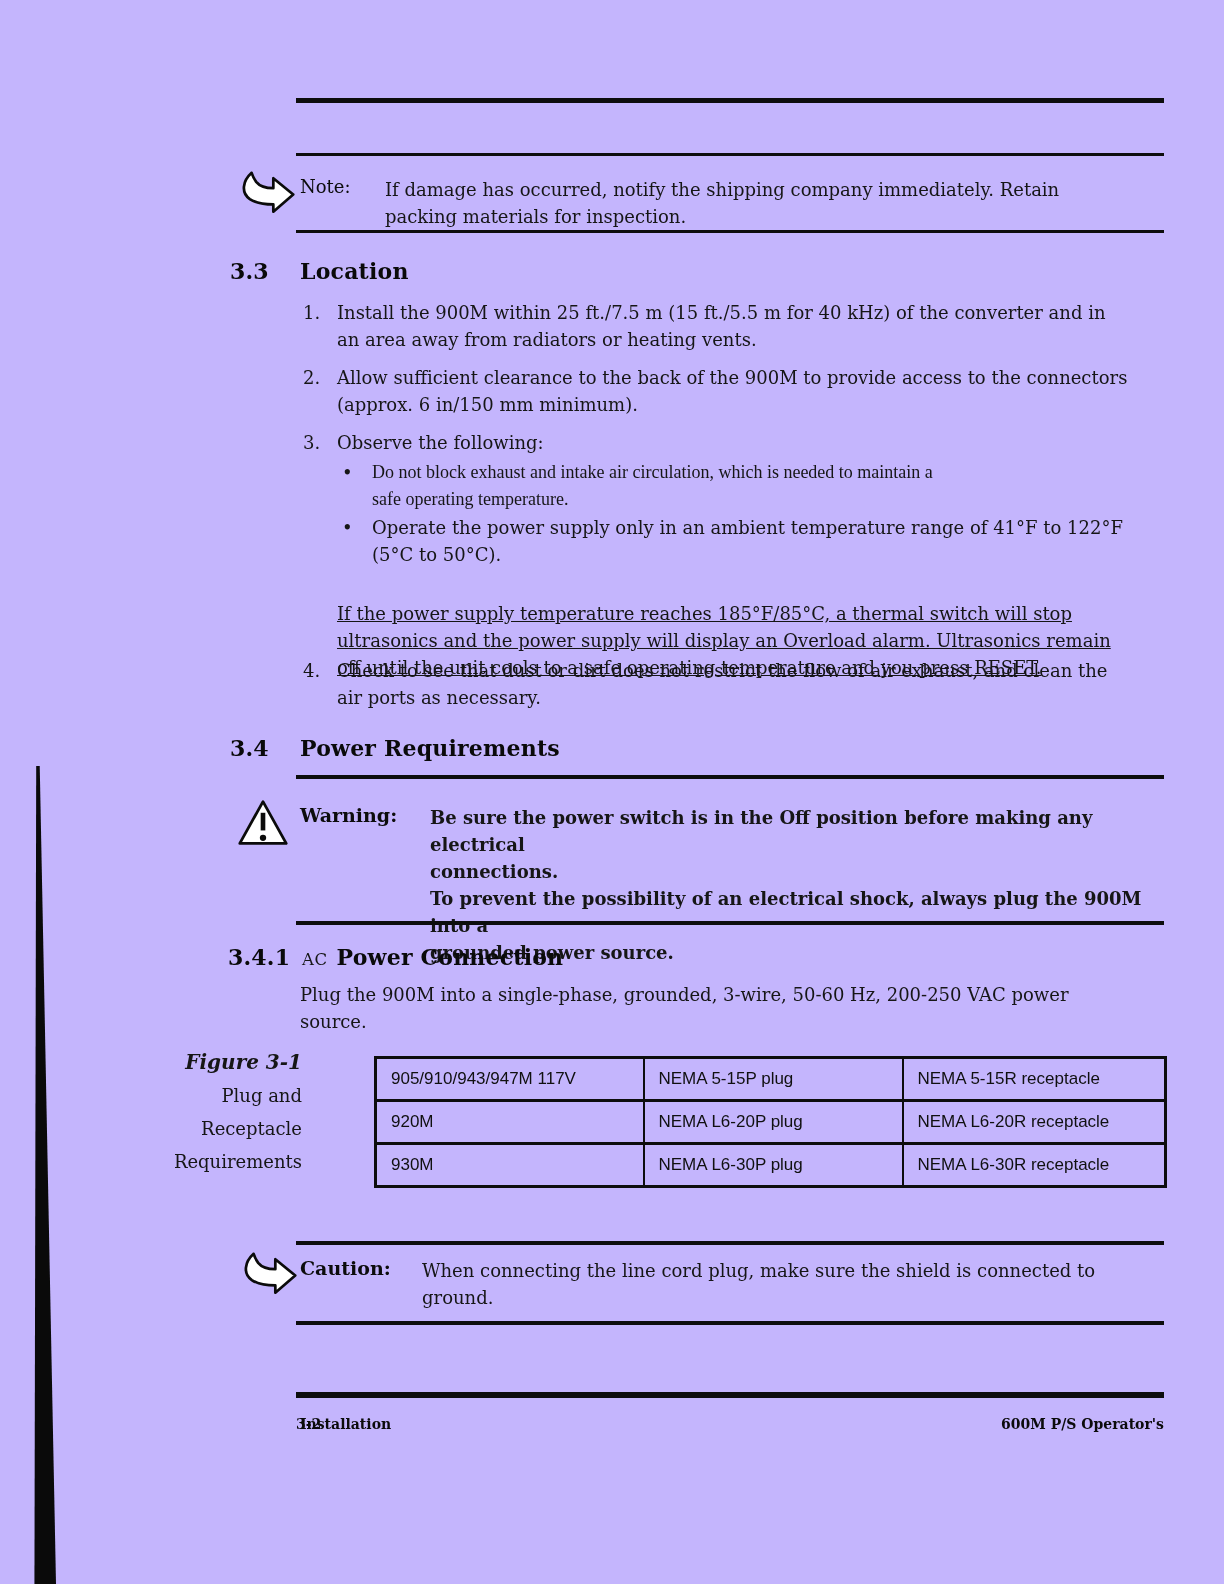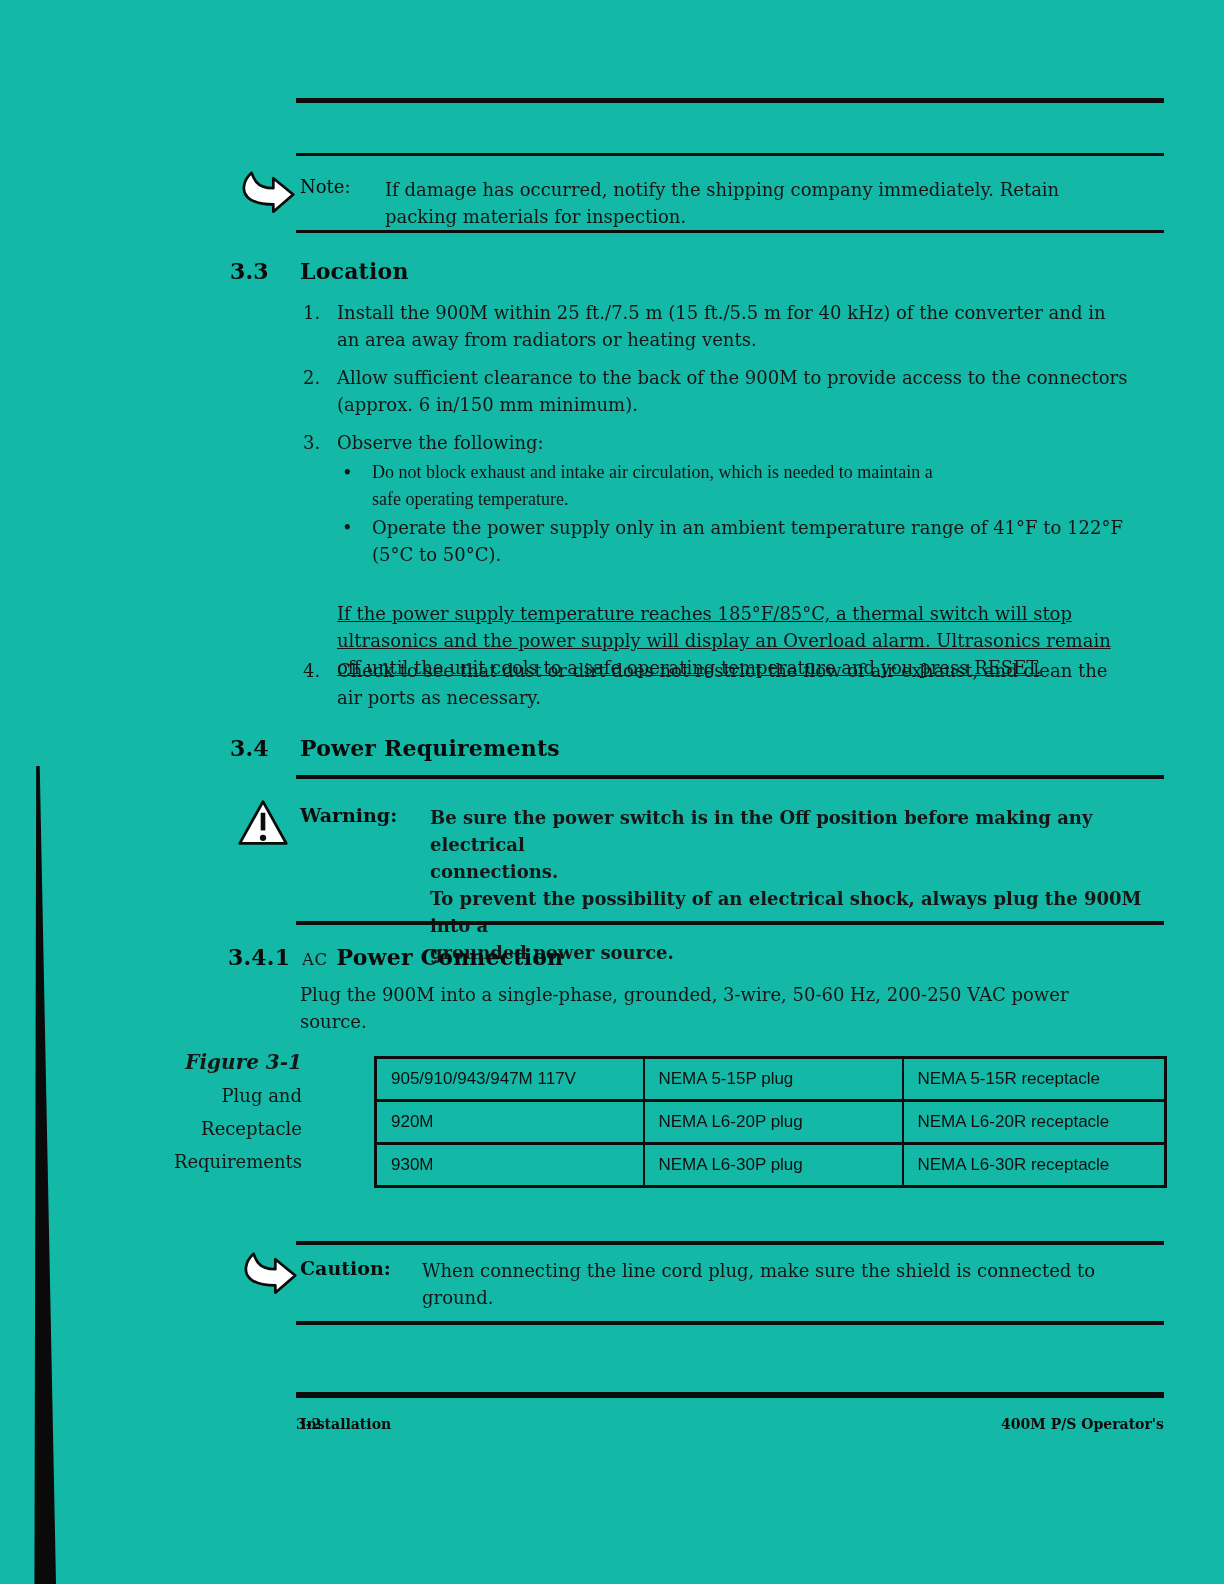--- a/index.html
+++ b/index.html
@@ -1,20 +1,20 @@
 <!DOCTYPE html>
 <html><head>
 <meta charset="utf-8">
 <style>
   html,body { margin:0; padding:0; background:#e8e8e8; }
   #page {
     position:relative;
     width:1224px; height:1584px;
     margin:0 auto;
-    background:#14b8a6;
+    background:#c4b5fd;
     font-family:"DejaVu Serif", serif;
     color:#161616;
     overflow:hidden;
   }
   .abs { position:absolute; }
   .rule { position:absolute; left:296px; width:868px; background:#0d0d0d; }
   .body-text { font-size:18px; line-height:27px; white-space:pre-line; }
   .label { font-size:19px; font-weight:bold; color:#0c0c0c; }
   .h2 { font-size:22px; font-weight:bold; color:#0a0a0a; letter-spacing:0.2px; }
   .h2row { display:flex; align-items:baseline; }
@@ -186,17 +186,17 @@
   </div>
   <div class="abs label" style="left:300px;top:1257px;">Caution:</div>
   <div class="abs body-text" style="left:422px;top:1257px;width:744px;">When connecting the line cord plug, make sure the shield is connected to
 ground.</div>
 
   <div class="rule" style="top:1321px;height:4px;"></div>
 
   <div class="rule" style="top:1392px;height:6px;"></div>
   <div class="abs footer-text" style="left:300px;top:1416px;">Installation</div>
   <div class="abs footer-text" style="left:296px;top:1416px;width:868px;text-align:left;">3-2</div>
-  <div class="abs footer-text" style="left:296px;top:1416px;width:868px;text-align:right;">400M P/S Operator's</div>
+  <div class="abs footer-text" style="left:296px;top:1416px;width:868px;text-align:right;">600M P/S Operator's</div>
 
   <div class="artifact" style="left:34px;top:766px;width:22px;height:818px;"></div>
 
 </div>
 
 </body></html>

